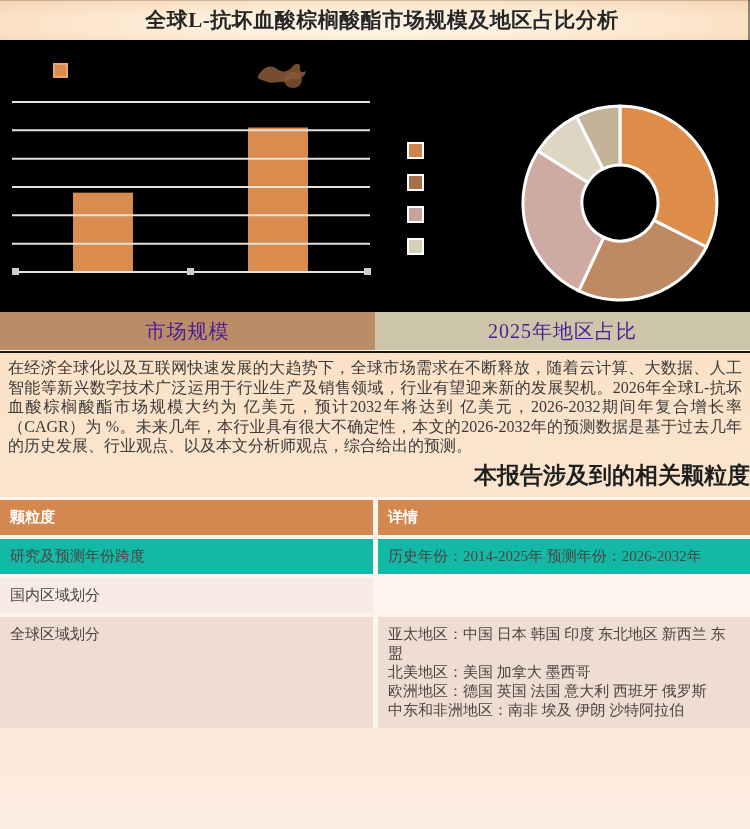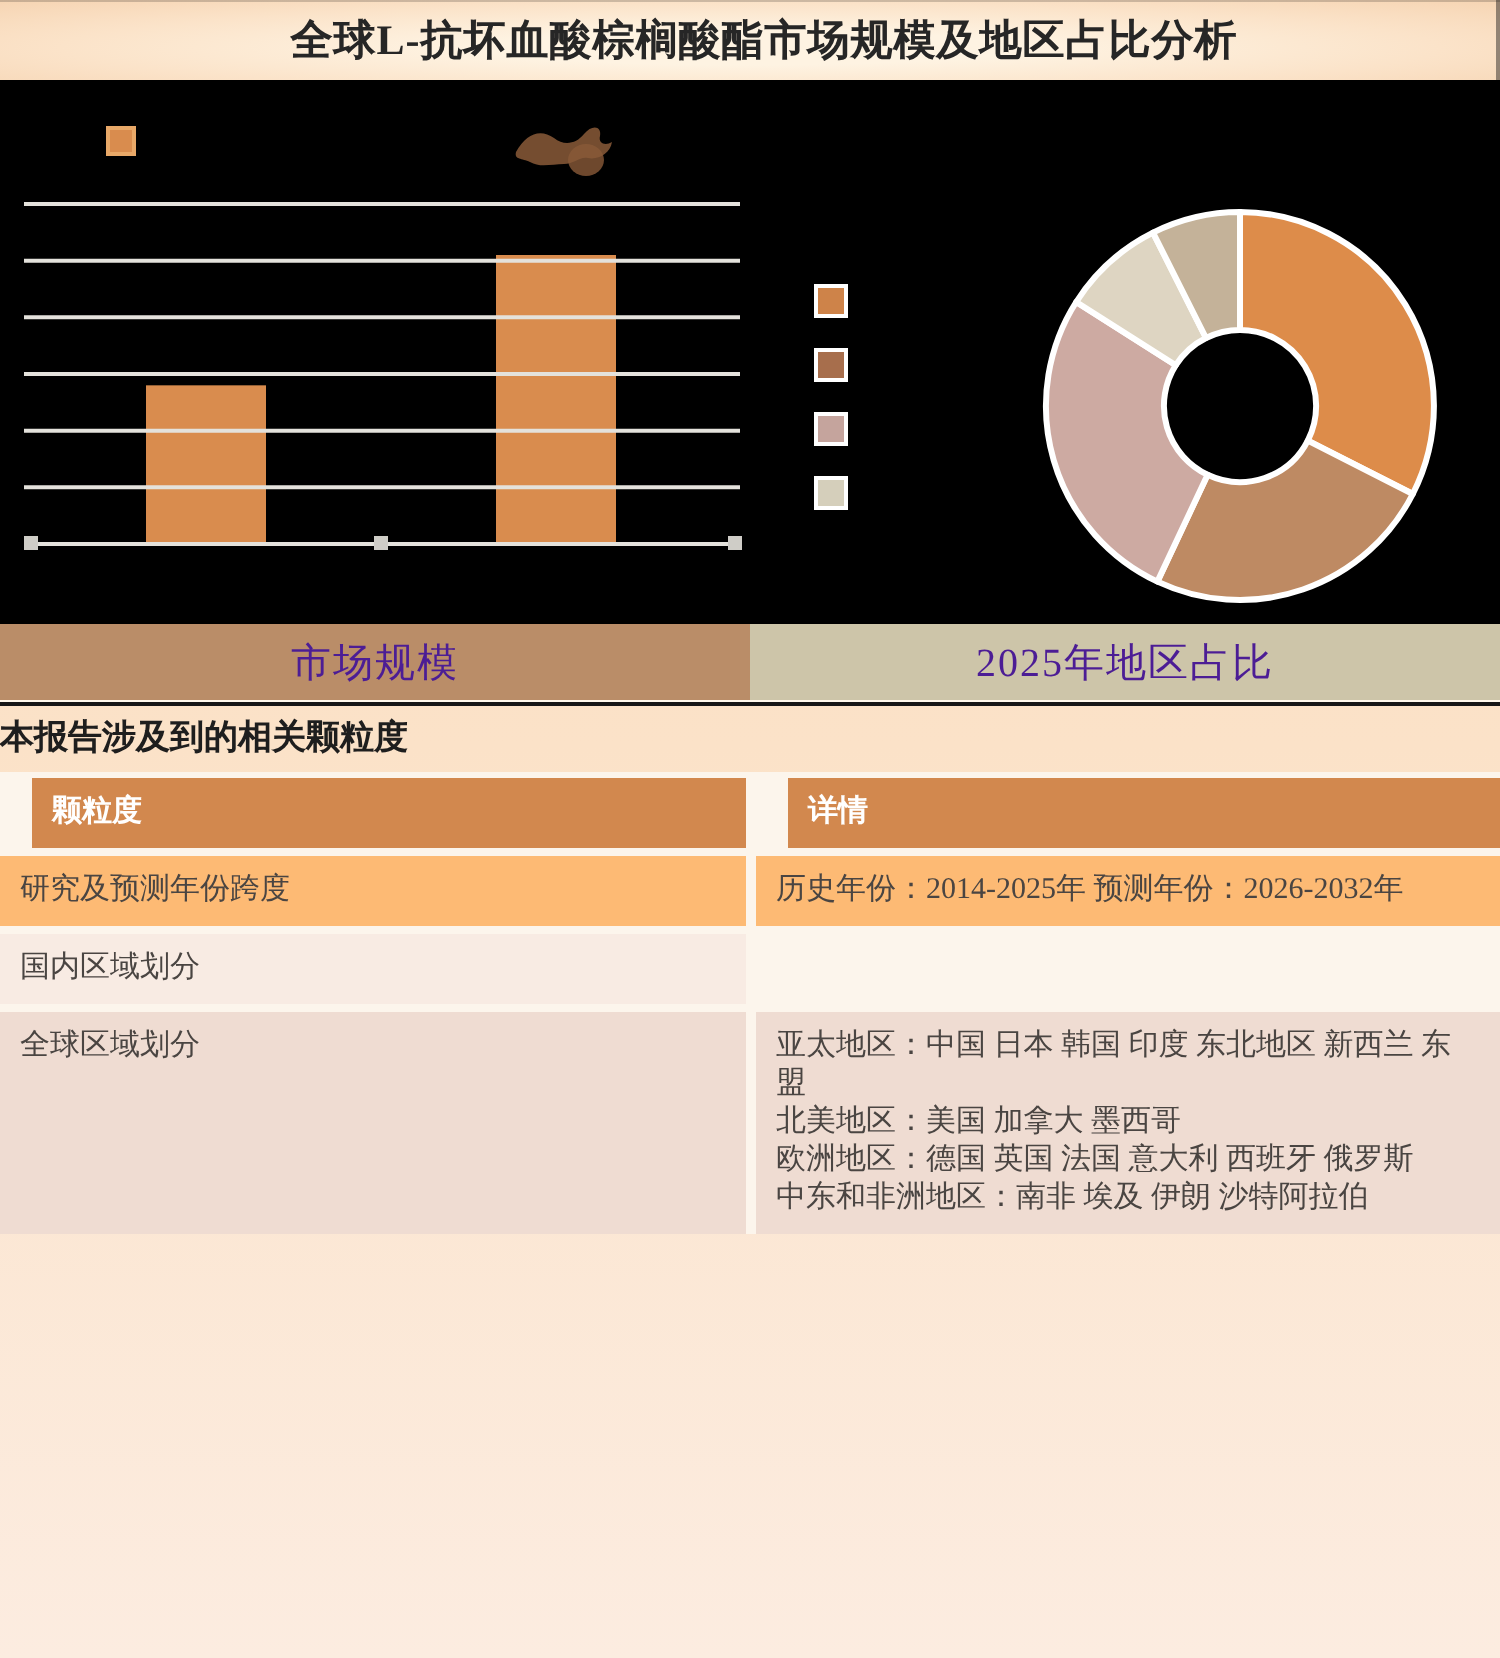--- a/index.html
+++ b/index.html
@@ -21,27 +21,27 @@
   .chart-section svg{display:block;}
   
   .tabs{display:flex;height:38px;}
   .tab{flex:0 0 375px;display:flex;align-items:center;justify-content:center;
        font-size:20px;color:#4c1d95;letter-spacing:1px;cursor:pointer;}
   .tab-left{background:#ba8d68;}
   .tab-right{background:#cdc5a9;}
   .dark-rule{height:2px;background:#161616;border-top:1px solid #fff8ec;}
   
   .intro{padding:5px 8px 0 8px;font-size:16px;line-height:19.5px;color:#3a3a3a;text-align:justify;}
-  .granularity-title{margin:4px 0 6px 0;text-align:left;font-size:17px;font-weight:bold;color:#1e1e1e;}
+  .granularity-title{margin:4px 0 6px 0;text-align:right;font-size:23px;font-weight:bold;color:#1e1e1e;}
   
   .gran-table{background:#fcf5ec;padding-top:3px;display:flex;flex-direction:column;gap:4px;}
   .trow{display:grid;grid-template-columns:373px 1fr;column-gap:5px;}
   .cell{padding:8px 10px;font-size:15px;line-height:19px;color:#4a4542;}
-  .thead .cell{background:#d2884e;color:#ffffff;font-weight:bold;min-height:19px;display:flex;align-items:center;margin-left:16px;}
-  .trow.odd  .cell{background:#fdba74;}
+  .thead .cell{background:#d2884e;color:#ffffff;font-weight:bold;min-height:19px;display:flex;align-items:center;}
+  .trow.odd  .cell{background:#14b8a6;}
   .trow.even .cell{background:#f8ebe3;}
   .trow.r3   .cell{background:#efdcd2;}
   .trow .cell.label{}
   .detail-line{white-space:normal;}
 </style>
 </head>
 <body>
 
 <div class="page">
 
@@ -79,20 +79,21 @@
         <rect x="8" y="199" width="15" height="15" fill="#d5cfbb" stroke="#ffffff" stroke-width="2"></rect>
       </svg>
   </div>
 
   <div class="tabs">
     <div class="tab tab-left">市场规模</div>
     <div class="tab tab-right">2025年地区占比</div>
   </div>
   <div class="dark-rule"></div>
 
+  <div class="intro">在经济全球化以及互联网快速发展的大趋势下，全球市场需求在不断释放，随着云计算、大数据、人工智能等新兴数字技术广泛运用于行业生产及销售领域，行业有望迎来新的发展契机。2026年全球L-抗坏血酸棕榈酸酯市场规模大约为 亿美元，预计2032年将达到 亿美元，2026-2032期间年复合增长率（CAGR）为 %。未来几年，本行业具有很大不确定性，本文的2026-2032年的预测数据是基于过去几年的历史发展、行业观点、以及本文分析师观点，综合给出的预测。</div>
 
   <div class="granularity-title">本报告涉及到的相关颗粒度</div>
 
   <div class="gran-table">
     <div class="trow thead">
       <div class="cell">颗粒度</div>
       <div class="cell">详情</div>
     </div>
 
     <div class="trow odd">

